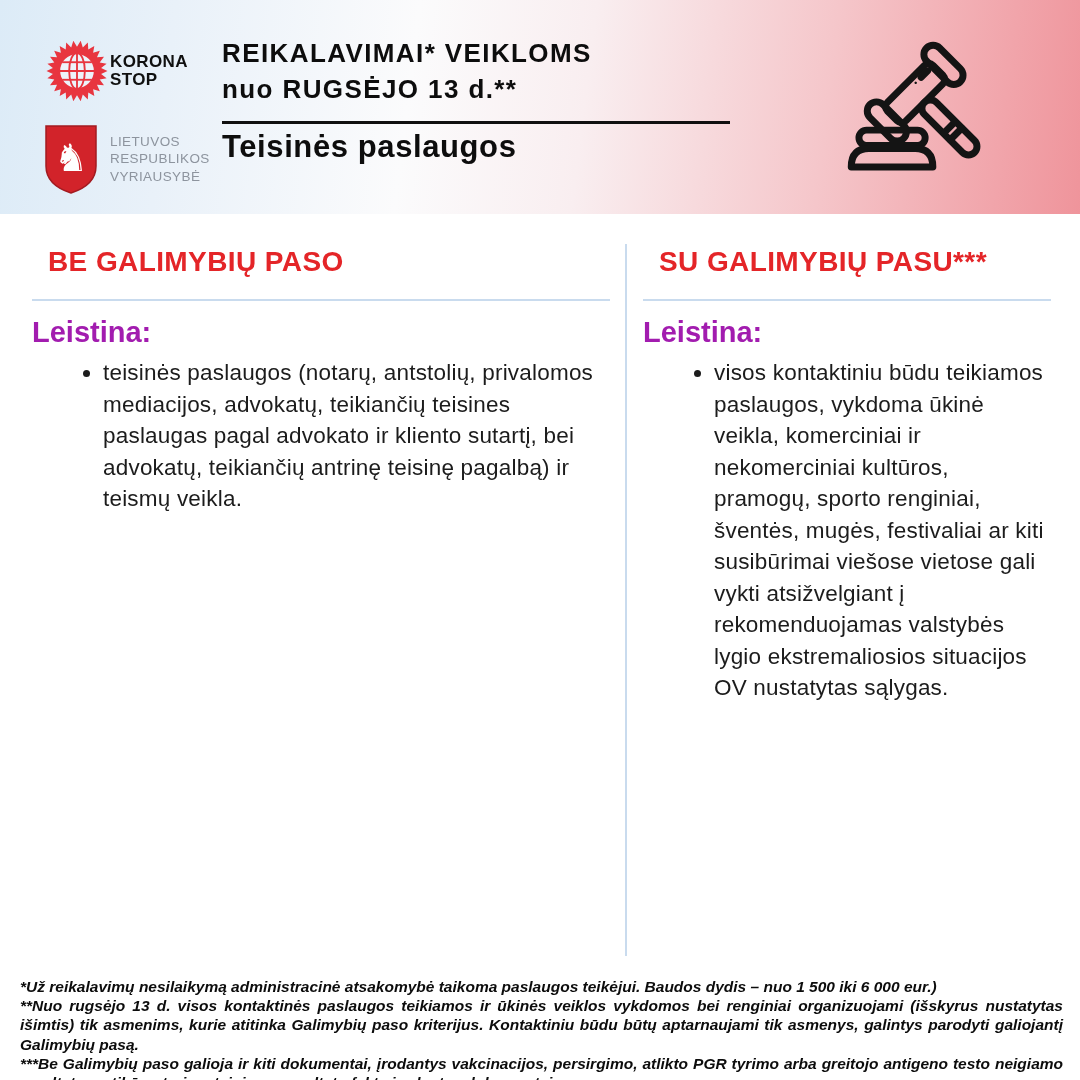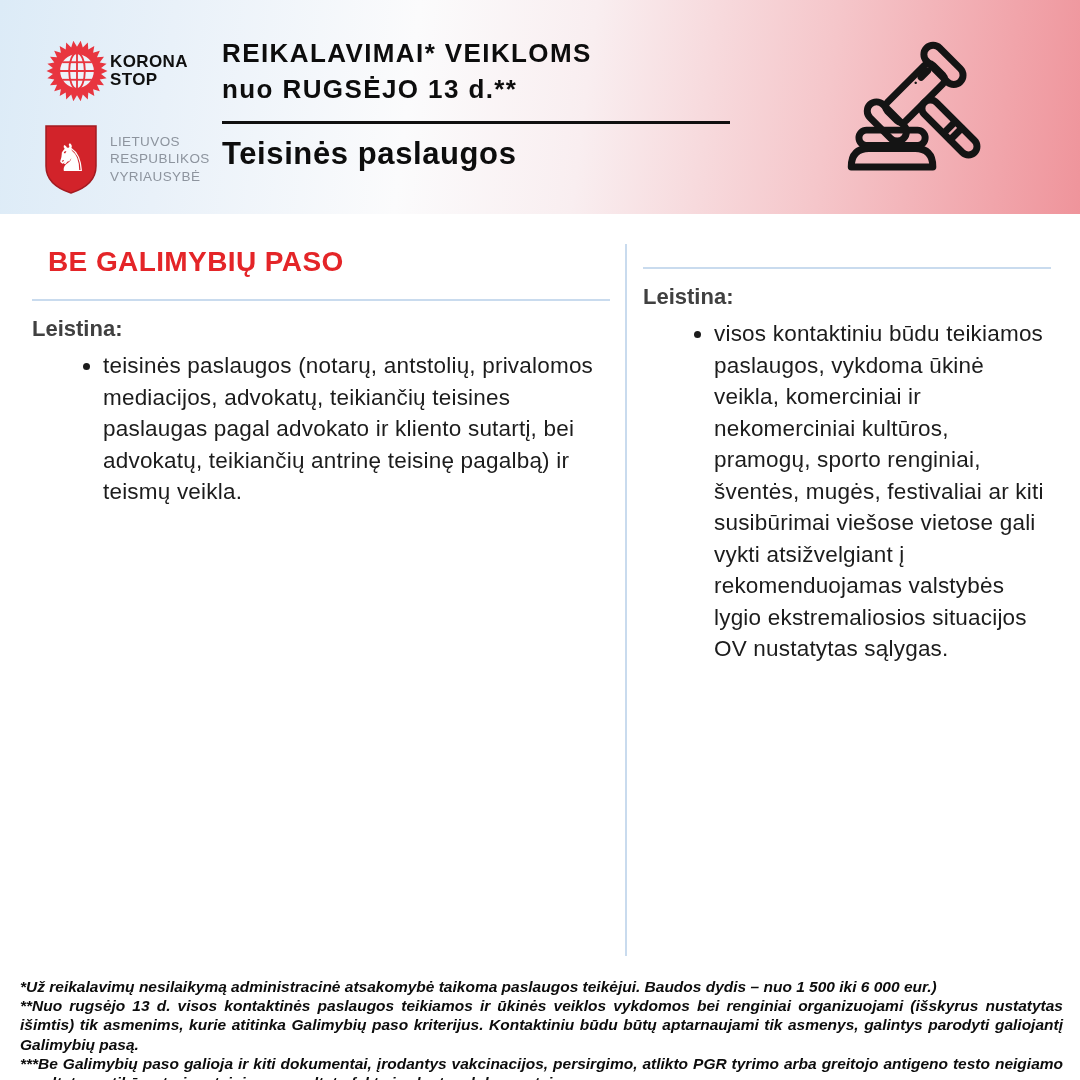--- a/index.html
+++ b/index.html
@@ -12,29 +12,29 @@
     position:absolute;left:0;top:0;width:1080px;height:214px;
     background:linear-gradient(97deg,#dcebf7 0%,#e9f1f9 16%,#fbfbfc 38%,#f9eef0 54%,#f5c6ca 76%,#ef949b 100%);
   }
   .korona{position:absolute;left:46px;top:40px;display:flex;align-items:center;gap:2px;}
   .korona-text{font-weight:800;font-size:17px;line-height:1.08;letter-spacing:.4px;color:#101010;}
   .gov{position:absolute;left:44px;top:124px;display:flex;align-items:center;gap:12px;}
   .gov-text{font-size:13.5px;line-height:1.28;letter-spacing:.4px;color:#8d949e;font-weight:400;}
   .title-block{position:absolute;left:222px;top:36px;}
   .title-line{font-size:26px;font-weight:800;letter-spacing:1.4px;line-height:1.38;color:#0d0d0d;white-space:nowrap;}
   .title-underline{width:508px;height:3px;background:#101010;margin-top:13px;}
-  .subtitle{font-size:31px;font-weight:800;letter-spacing:.6px;margin-top:12px;color:#0d0d0d;white-space:nowrap;}
+  .subtitle{font-size:31px;font-weight:800;letter-spacing:.6px;margin-top:5px;color:#0d0d0d;white-space:nowrap;}
   .gavel{position:absolute;left:842px;top:30px;}
   
   .col{position:absolute;top:246px;}
   .col-left{left:32px;width:578px;}
   .col-right{left:643px;width:408px;}
   .col-heading{font-size:28px;font-weight:800;letter-spacing:.4px;color:#e42528;white-space:nowrap;margin-left:16px;}
   .col-rule{height:2px;background:#c9dbee;margin-top:21px;}
-  .col-subheading{font-size:22px;font-weight:700;color:#404040;margin-top:15px;}
+  .col-subheading{font-size:29px;font-weight:700;color:#a21caf;margin-top:15px;}
   .col ul{margin:8px 0 0 0;padding-left:36px;}
   .col li{font-size:22.5px;line-height:1.4;letter-spacing:.2px;color:#1c1c1c;font-weight:400;margin-left:35px;}
   .v-divider{position:absolute;left:625px;top:244px;width:2px;height:712px;background:#c9dbee;}
   
   .footnotes{position:absolute;left:20px;top:977px;width:1043px;
     font-style:italic;font-weight:700;font-size:15.5px;line-height:1.24;color:#0c0c0c;}
   .footnotes p{margin:0;font-style:italic;}
   .footnotes p.justify{text-align:justify;}
 </style>
 </head>
@@ -100,20 +100,21 @@
   <div class="col col-left">
     <div class="col-heading">BE GALIMYBIŲ PASO</div>
     <div class="col-rule"></div>
     <div class="col-subheading">Leistina:</div>
     <ul>
       <li>teisinės paslaugos (notarų, antstolių, privalomos mediacijos, advokatų, teikiančių teisines paslaugas pagal advokato ir kliento sutartį, bei advokatų, teikiančių antrinę teisinę pagalbą) ir teismų veikla.</li>
     </ul>
   </div>
 
   <div class="col col-right">
+    <div class="col-heading">SU GALIMYBIŲ PASU***</div>
     <div class="col-rule"></div>
     <div class="col-subheading">Leistina:</div>
     <ul>
       <li>visos kontaktiniu būdu teikiamos paslaugos, vykdoma ūkinė veikla, komerciniai ir nekomerciniai kultūros, pramogų, sporto renginiai, šventės, mugės, festivaliai ar kiti susibūrimai viešose vietose gali vykti atsižvelgiant į rekomenduojamas valstybės lygio ekstremaliosios situacijos OV nustatytas sąlygas.</li>
     </ul>
   </div>
 
   <div class="footnotes">
     <p>*Už reikalavimų nesilaikymą administracinė atsakomybė taikoma paslaugos teikėjui. Baudos dydis – nuo 1 500 iki 6 000 eur.)</p>
     <p class="justify">**Nuo rugsėjo 13 d. visos kontaktinės paslaugos teikiamos ir ūkinės veiklos vykdomos bei renginiai organizuojami (išskyrus nustatytas išimtis) tik asmenims, kurie atitinka Galimybių paso kriterijus. Kontaktiniu būdu būtų aptarnaujami tik asmenys, galintys parodyti galiojantį Galimybių pasą.</p>

